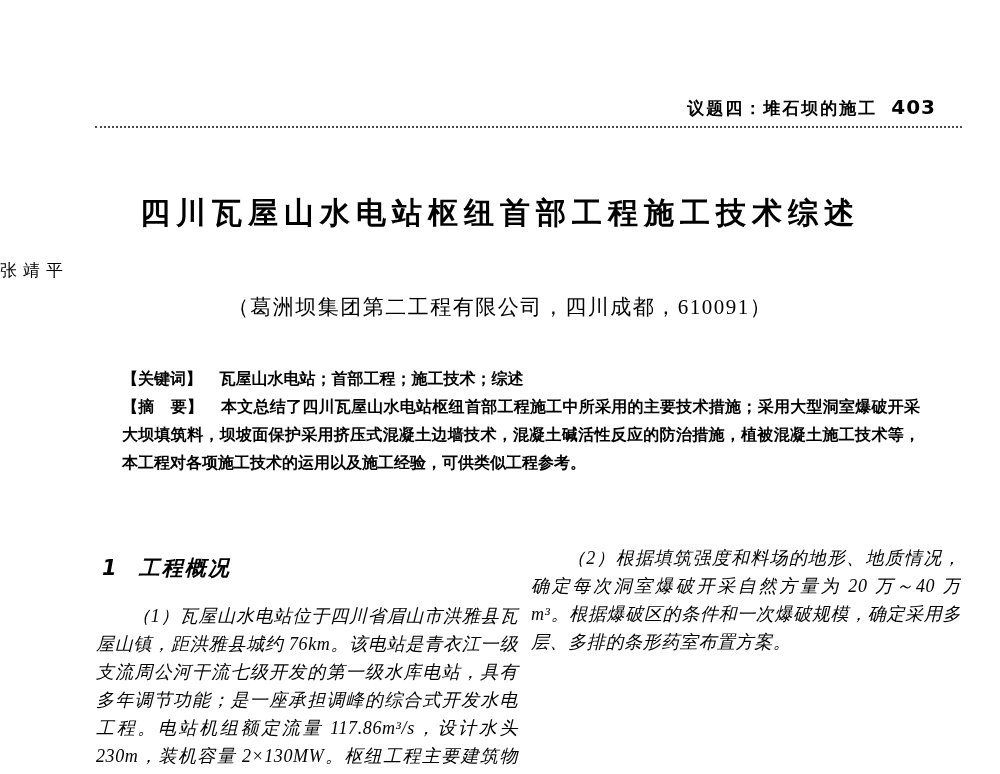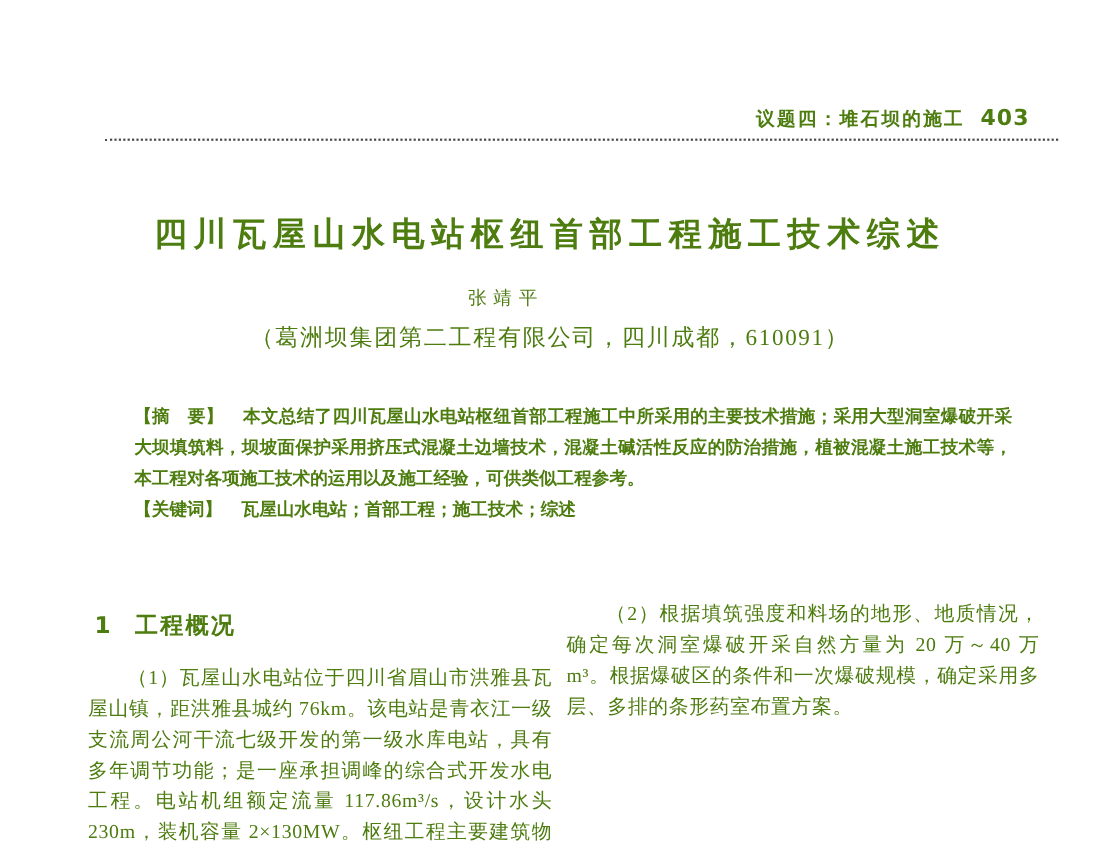--- a/index.html
+++ b/index.html
@@ -2,21 +2,21 @@
 <html><head>
 <meta charset="utf-8">
 <style>
   * { box-sizing: border-box; }
   html, body { margin: 0; padding: 0; background: #ffffff; }
   .page {
     position: relative;
     width: 1000px; height: 774px;
     background: #ffffff;
     overflow: hidden;
-    color: #4d7c0f;
+    color: #000000;
     font-family: "Liberation Serif", "DejaVu Serif", serif;
   }
   .running-header {
     position: absolute; top: 95px; right: 64px;
     display: flex; align-items: baseline; gap: 14px;
     font-family: "DejaVu Sans", "Liberation Sans", sans-serif;
     font-weight: bold;
   }
   .header-topic { font-size: 17px; letter-spacing: 2px; }
   .page-number { font-size: 20px; letter-spacing: 1px; }
@@ -26,36 +26,36 @@
   }
   .paper-title {
     position: absolute; top: 193px; left: 0; width: 1000px;
     text-align: center;
     font-family: Liberation Serif, serif;
     font-weight: bold; font-size: 30px; letter-spacing: 6px;
     margin: 0;
   }
   .author-name {
     position: absolute; top: 259px; left: 0; width: 920px;
-    text-align: center; font-size: 17px; letter-spacing: 6px; margin: 0;
+    text-align: left; font-size: 17px; letter-spacing: 6px; margin: 0;
   }
   .affiliation {
     position: absolute; top: 293px; left: 0; width: 1000px;
     text-align: center; font-size: 21px; letter-spacing: 1.5px; margin: 0;
   }
   .abstract-block {
     position: absolute; top: 365px; left: 122px; width: 798px;
     font-family: "DejaVu Sans", "Liberation Sans", sans-serif;
     font-weight: 600; font-size: 16px; line-height: 28px;
   }
   .abstract-block p { margin: 0; text-align: justify; }
   .block-label { margin-right: 1.1em; font-weight: 700; }
   .columns {
-    position: absolute; top: 540px; left: 80px; width: 865px; height: 234px;
-    display: flex; gap: 13px; overflow: hidden;
+    position: absolute; top: 540px; left: 96px; width: 865px; height: 234px;
+    display: flex; gap: 13px; overflow: hidden; font-style: italic;
   }
   .col-left { width: 422px; }
   .col-right { width: 430px; padding-top: 4px; }
   .section-heading {
     margin: 14px 0 0 6px;
     font-family: "DejaVu Sans", "Liberation Sans", sans-serif;
     font-weight: bold; font-size: 21px; line-height: 28px;
     letter-spacing: 2px;
   }
   .section-number { margin-right: 22px; letter-spacing: 0; }
@@ -78,22 +78,22 @@
 
   <div class="header-divider"></div>
 
   <h1 class="paper-title">四川瓦屋山水电站枢纽首部工程施工技术综述</h1>
 
   <p class="author-name">张靖平</p>
 
   <p class="affiliation">（葛洲坝集团第二工程有限公司，四川成都，610091）</p>
 
   <div class="abstract-block">
+    <p><span class="block-label">【关键词】</span><span>瓦屋山水电站；首部工程；施工技术；综述</span></p>
     <p><span class="block-label">【摘　要】</span><span>本文总结了四川瓦屋山水电站枢纽首部工程施工中所采用的主要技术措施；采用大型洞室爆破开采大坝填筑料，坝坡面保护采用挤压式混凝土边墙技术，混凝土碱活性反应的防治措施，植被混凝土施工技术等，本工程对各项施工技术的运用以及施工经验，可供类似工程参考。</span></p>
-    <p><span class="block-label">【关键词】</span><span>瓦屋山水电站；首部工程；施工技术；综述</span></p>
   </div>
 
   <div class="columns">
     <div class="col-left">
       <h2 class="section-heading"><span class="section-number">1</span><span>工程概况</span></h2>
       <p class="body-para para-indent">（1）瓦屋山水电站位于四川省眉山市洪雅县瓦屋山镇，距洪雅县城约 76km。该电站是青衣江一级支流周公河干流七级开发的第一级水库电站，具有多年调节功能；是一座承担调峰的综合式开发水电工程。电站机组额定流量 117.86m³/s，设计水头 230m，装机容量 2×130MW。枢纽工程主要建筑物有：混凝土面板堆石坝，左右岸泄洪隧洞，引水发电系统及厂房等。</p>
     </div>
     <div class="col-right">
       <p class="body-para para-indent">（2）根据填筑强度和料场的地形、地质情况，确定每次洞室爆破开采自然方量为 20 万～40 万 m³。根据爆破区的条件和一次爆破规模，确定采用多层、多排的条形药室布置方案。</p>
     </div>

